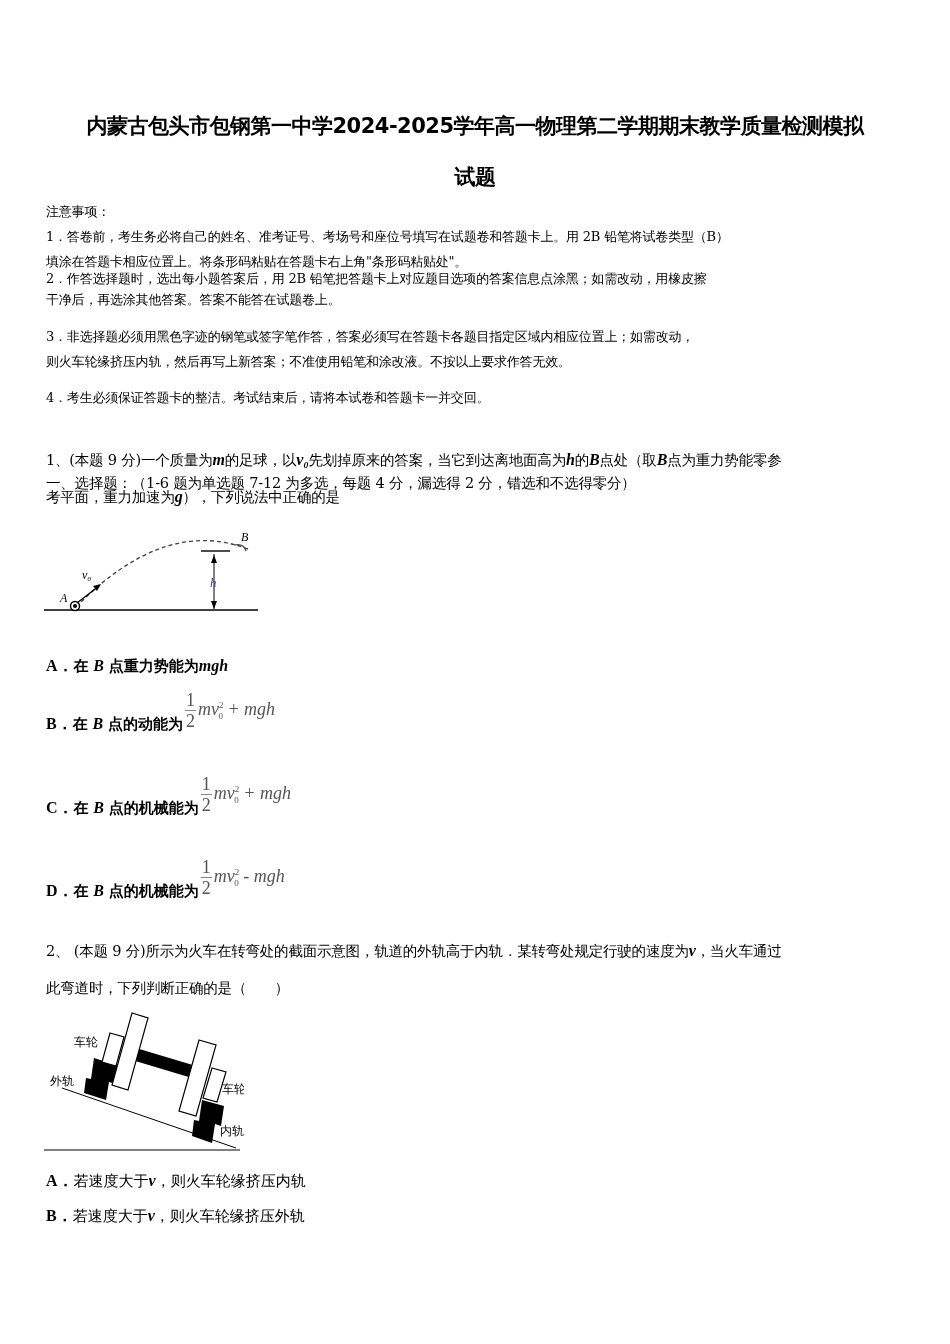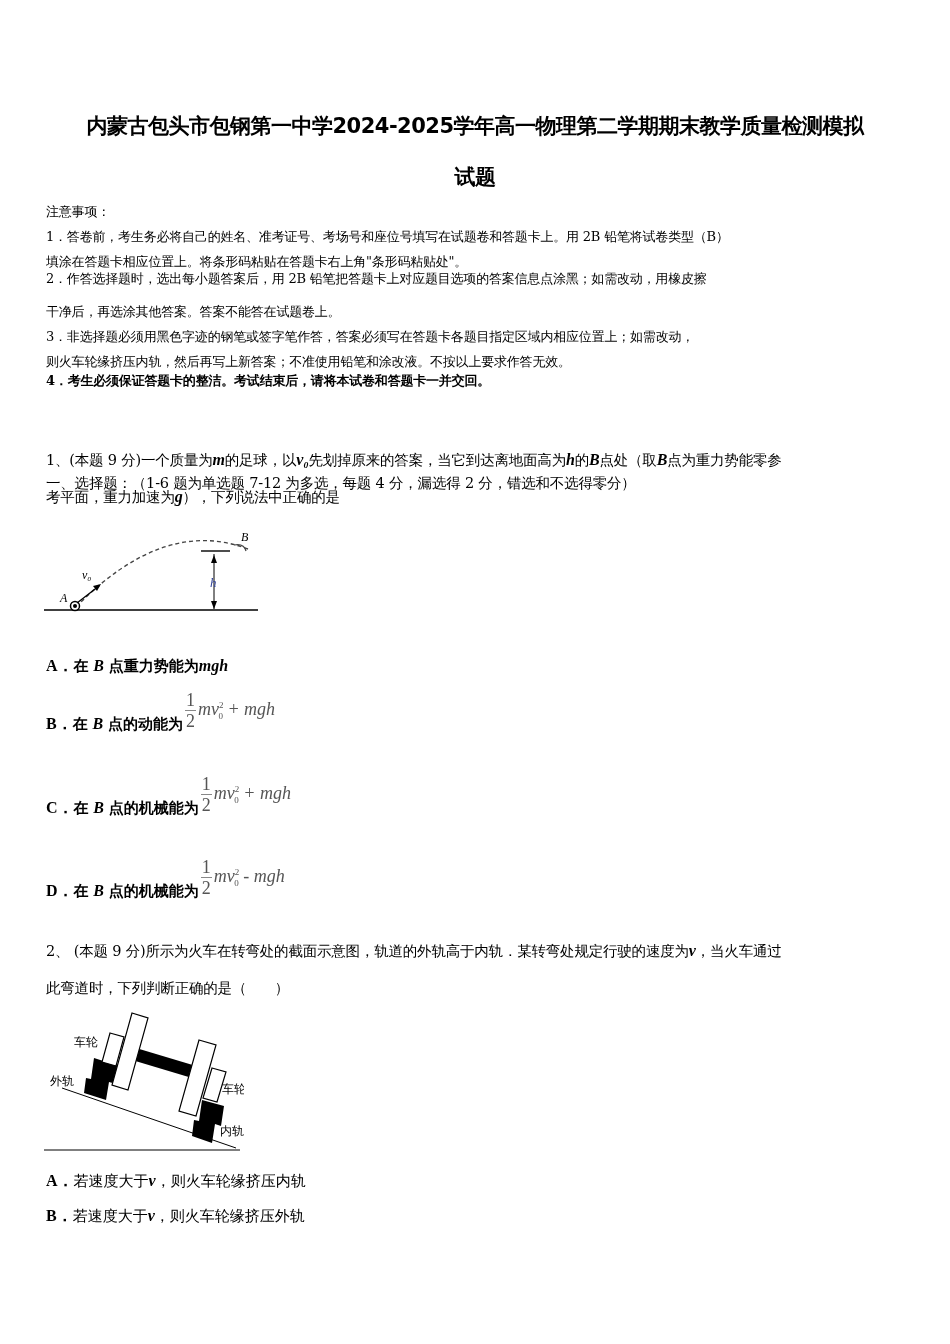--- a/index.html
+++ b/index.html
@@ -22,24 +22,24 @@
 </head>
 <body>
 
 <div class="abs title" style="top:112px;">内蒙古包头市包钢第一中学2024-2025学年高一物理第二学期期末教学质量检测模拟</div>
 <div class="abs title" style="top:163px;">试题</div>
 
 <div class="abs notice" style="top:202px;">注意事项：</div>
 <div class="abs notice" style="top:227px;">1．答卷前，考生务必将自己的姓名、准考证号、考场号和座位号填写在试题卷和答题卡上。用 2B 铅笔将试卷类型（B）</div>
 <div class="abs notice" style="top:252px;">填涂在答题卡相应位置上。将条形码粘贴在答题卡右上角"条形码粘贴处"。</div>
 <div class="abs notice" style="top:269px;">2．作答选择题时，选出每小题答案后，用 2B 铅笔把答题卡上对应题目选项的答案信息点涂黑；如需改动，用橡皮擦</div>
-<div class="abs notice" style="top:302px;">干净后，再选涂其他答案。答案不能答在试题卷上。</div>
+<div class="abs notice" style="top:290px;">干净后，再选涂其他答案。答案不能答在试题卷上。</div>
 <div class="abs notice" style="top:327px;">3．非选择题必须用黑色字迹的钢笔或签字笔作答，答案必须写在答题卡各题目指定区域内相应位置上；如需改动，</div>
 <div class="abs notice" style="top:352px;">则火车轮缘挤压内轨，然后再写上新答案；不准使用铅笔和涂改液。不按以上要求作答无效。</div>
-<div class="abs notice" style="top:371px;font-weight:bold;">4．考生必须保证答题卡的整洁。考试结束后，请将本试卷和答题卡一并交回。</div>
+<div class="abs notice" style="top:388px;">4．考生必须保证答题卡的整洁。考试结束后，请将本试卷和答题卡一并交回。</div>
 
 <div class="abs para" style="top:426px;margin-top:48px;">一、选择题：（1-6 题为单选题 7-12 为多选，每题 4 分，漏选得 2 分，错选和不选得零分）</div>
 
 <div class="abs para" style="top:451px;">
   <span>1、</span><span>(本题 9 分)</span><span>一个质量为</span><span class="bi">m</span><span>的足球，以</span><span class="bi">v₀</span><span>先划掉原来的答案，当它到达离地面高为</span><span class="bi">h</span><span>的</span><span class="bi">B</span><span>点处（取</span><span class="bi">B</span><span>点为重力势能零参</span>
 </div>
 <div class="abs para" style="top:488px;">
   <span>考平面，重力加速为</span><span class="bi">g</span><span>），下列说法中正确的是</span>
 </div>
 

